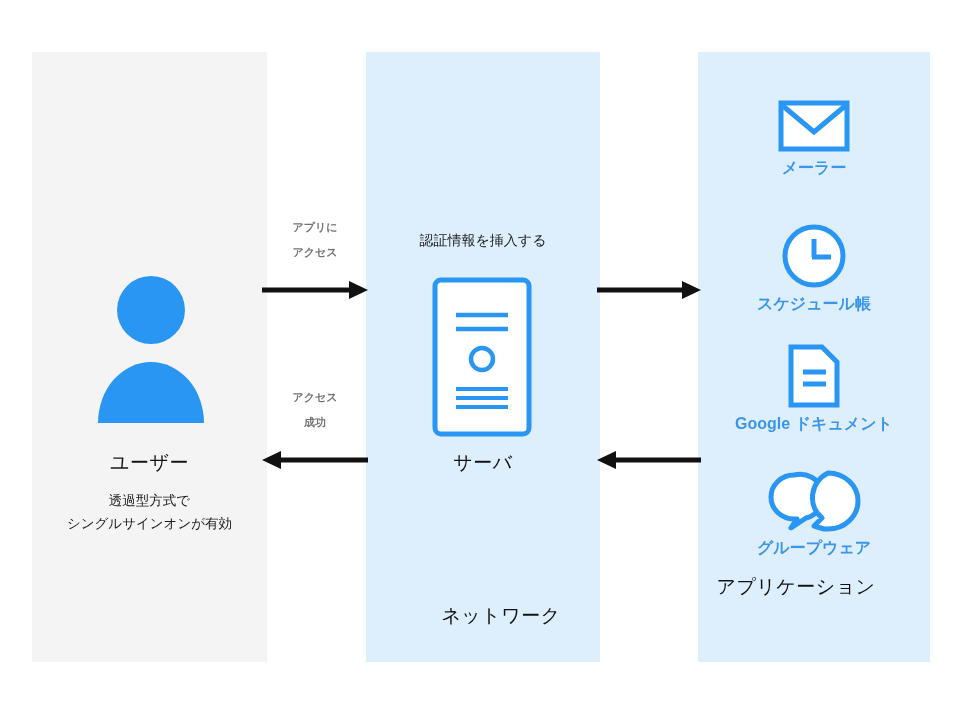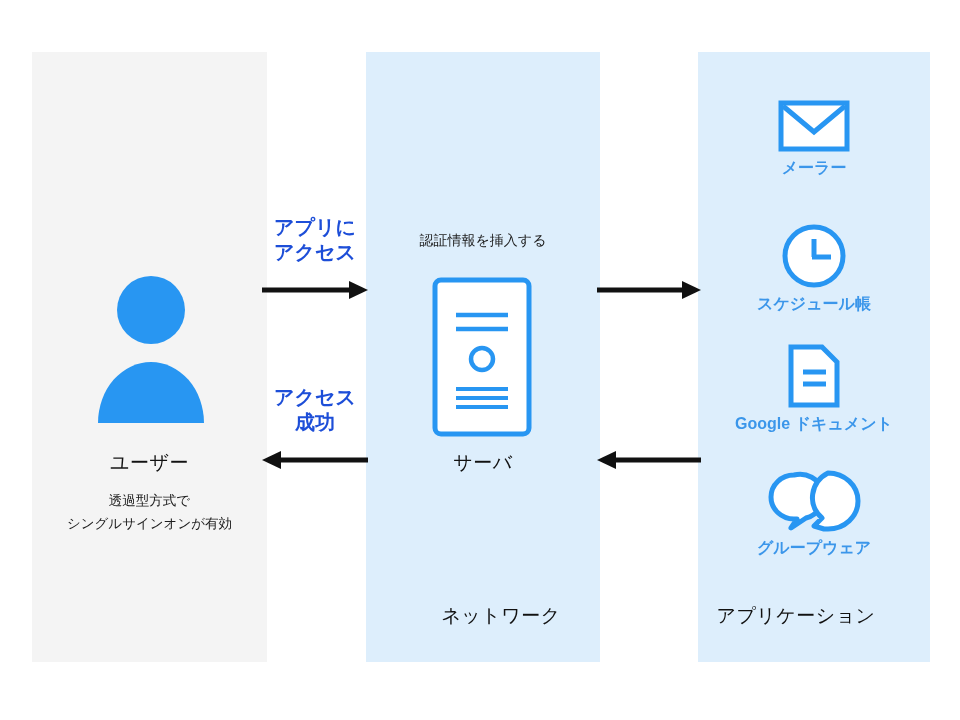--- a/index.html
+++ b/index.html
@@ -86,43 +86,43 @@
     letter-spacing: 0.5px;
   }
   #network-title {
     left: 386px; width: 230px;
     top: 603px;
     font-size: 19px;
     letter-spacing: 0.5px;
   }
   #apps-title {
     left: 698px; width: 196px;
-    top: 603px;
+    top: 574px;
     font-size: 19px;
     letter-spacing: 0.5px;
     text-align: center;
   }
   #insert-cred {
     position: absolute;
     left: 366px; width: 234px;
     top: 232px;
     text-align: center;
     font-size: 14px;
     color: #1c1c1c;
     white-space: nowrap;
   }
 
   
   .arrow-caption {
     position: absolute;
     text-align: center;
     font-weight: bold;
-    font-size: 20px;
+    font-size: 11px;
     line-height: 25px;
-    color: #1d4ed8;
+    color: #737373;
     white-space: pre-line;
   }
   #cap-access { left: 262px; width: 106px; top: 215px; }
   #cap-login  { left: 262px; width: 106px; top: 385px; }
 
   
   .arrow { position: absolute; }
   #arrow-access { left: 261px; top: 279px; }
   #arrow-login  { left: 261px; top: 449px; }
   #arrow-toapp  { left: 596px; top: 279px; }

